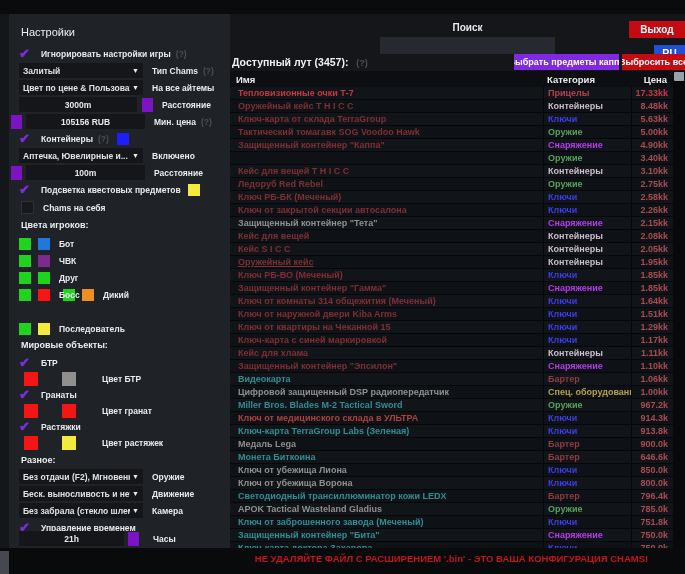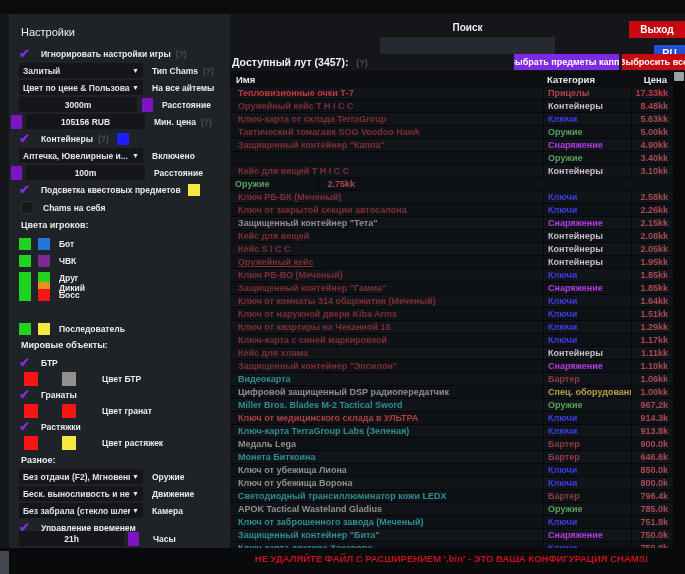--- a/index.html
+++ b/index.html
@@ -145,21 +145,21 @@
       <div class="prow pcrow" style="top: 239px;">
         <span class="sq" style="background: rgb(31, 211, 31);"></span>
         <span class="sq" style="background: rgb(123, 42, 142);"></span>
         <span class="lbl">ЧВК</span>
       </div>
       <div class="prow pcrow" style="top: 256px;">
         <span class="sq" style="background: rgb(31, 211, 31);"></span>
         <span class="sq" style="background: rgb(31, 211, 31);"></span>
         <span class="lbl">Друг</span>
       </div>
-      <div class="prow pcrow" style="top: 266px;">
+      <div class="prow pcrow" style="top: 273px; padding-left: 44px;">
         <span class="sq" style="background: rgb(31, 211, 31);"></span>
         <span class="sq" style="background: rgb(239, 143, 31);"></span>
         <span class="lbl">Дикий</span>
       </div>
       <div class="prow pcrow" style="top: 273px;">
         <span class="sq" style="background: rgb(31, 211, 31);"></span>
         <span class="sq" style="background: rgb(245, 21, 21);"></span>
         <span class="lbl">Босс</span>
       </div>
       <div class="prow pcrow" style="top: 307px;">
@@ -284,20 +284,21 @@
       <div class="c-name" style="color: rgb(126, 47, 53); margin-top: 32px;">Crash Axe</div>
       <div class="c-cat" style="color: rgb(87, 163, 92);">Оружие</div>
       <div class="c-price" style="color: rgb(168, 75, 83);">3.40kk</div>
     </div>
     <div class="trow">
       <div class="c-name" style="color: rgb(126, 47, 53);">Кейс для вещей T H I C C</div>
       <div class="c-cat" style="color: rgb(201, 188, 203);">Контейнеры</div>
       <div class="c-price" style="color: rgb(168, 75, 83);">3.10kk</div>
     </div>
     <div class="trow">
+      <div class="c-name" style="color: rgb(126, 47, 53);">Ледоруб Red Rebel</div>
       <div class="c-cat" style="color: rgb(87, 163, 92);">Оружие</div>
       <div class="c-price" style="color: rgb(168, 75, 83);">2.75kk</div>
     </div>
     <div class="trow">
       <div class="c-name" style="color: rgb(126, 47, 53);">Ключ РБ-БК (Меченый)</div>
       <div class="c-cat" style="color: rgb(61, 61, 232);">Ключи</div>
       <div class="c-price" style="color: rgb(168, 75, 83);">2.58kk</div>
     </div>
     <div class="trow">
       <div class="c-name" style="color: rgb(126, 47, 53);">Ключ от закрытой секции автосалона</div>

